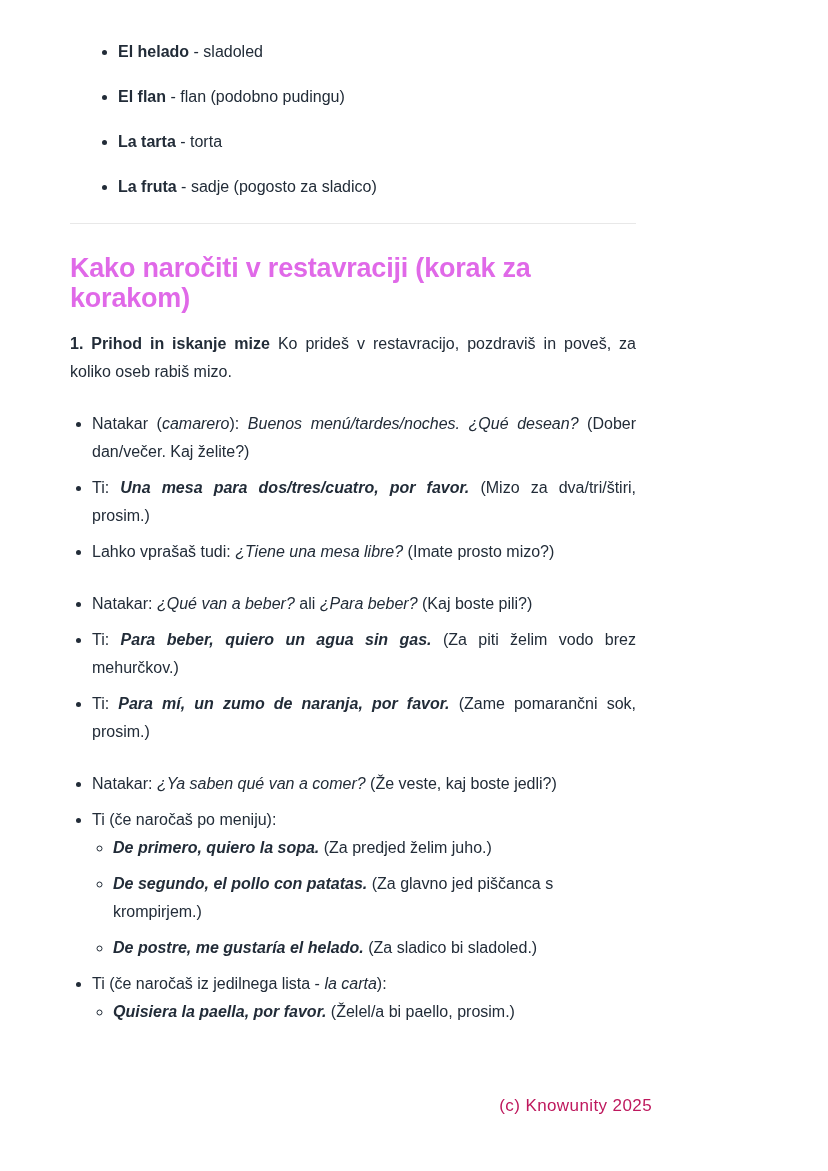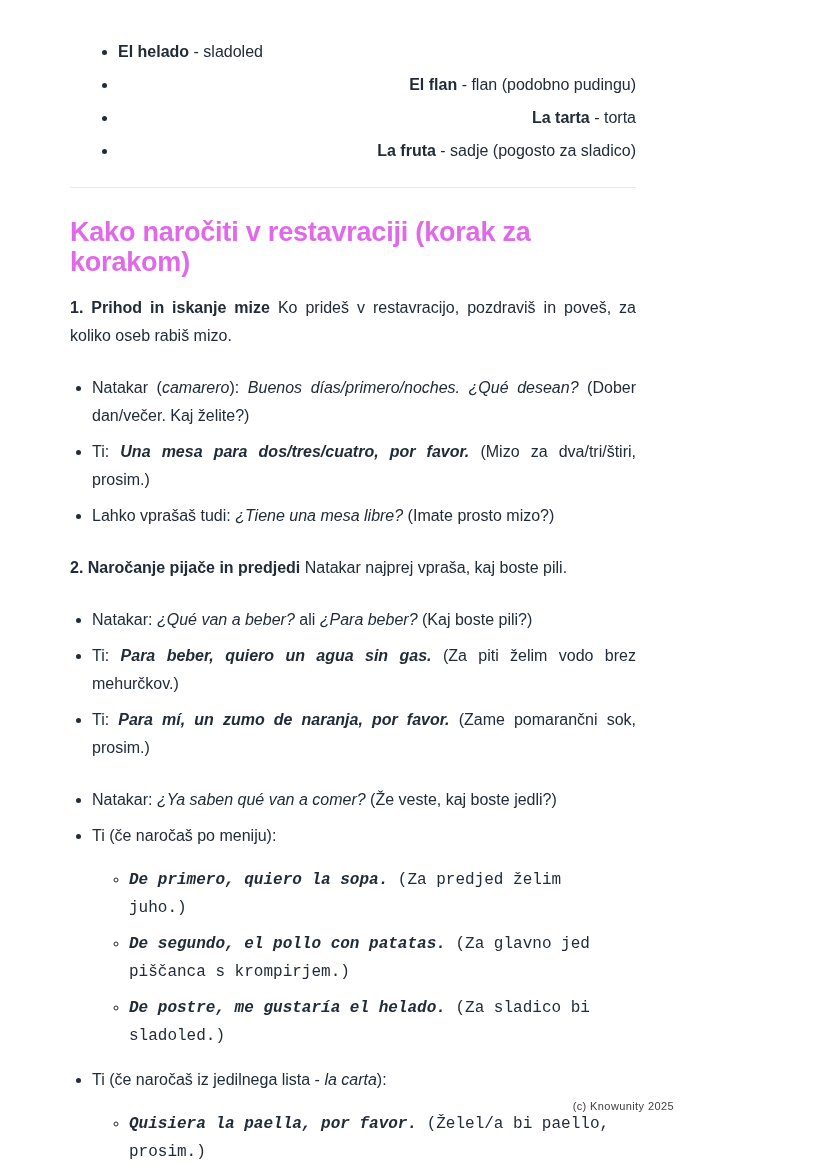--- a/index.html
+++ b/index.html
@@ -32,21 +32,21 @@
     width: 566px;
     padding-top: 38px;
     z-index: 2;
   }
   ul { margin: 0; }
   .top-list {
     list-style: disc;
     padding-left: 48px;
     margin: 0;
   }
-  .top-list li + li { margin-top: 5px; text-align: right; }
+  .top-list li + li { margin-top: 17px; }
   .term { font-weight: 700; }
   .divider {
     border: none;
     border-top: 1px solid #e8e8e8;
     margin: 22px 0 0 0;
   }
   .heading {
     margin: 29px 0 17px 0;
     font-size: 27px;
     line-height: 30px;
@@ -62,35 +62,34 @@
   .phrases {
     list-style: disc;
     padding-left: 22px;
     margin: 0 0 24px 0;
   }
   .phrases > li { text-align: justify; }
   .phrases li + li { margin-top: 8px; }
   .sub {
     list-style: circle;
     padding-left: 21px;
-    margin: 16px;
+    margin: 0;
     text-align: left;
-    font-family: Liberation Mono, monospace;
   }
   .sub li + li { margin-top: 8px; }
   em { font-style: italic; }
   .bi { font-weight: 700; font-style: italic; }
   .footer {
     position: absolute;
     top: 1098px;
-    right: 46px;
-    font-size: 11px;
+    right: 68px;
+    font-size: 17px;
     line-height: 16px;
     letter-spacing: 0.4px;
-    color: #404040;
+    color: #be185d;
     z-index: 3;
   }
 </style>
 </head>
 <body>
 
 <div class="page">
   <div class="side-strip"></div>
 
   <div class="content">
@@ -103,26 +102,25 @@
     </ul>
 
     <hr class="divider">
 
     <h2 class="heading">Kako naročiti v restavraciji (korak za korakom)</h2>
 
 
     <p class="para"><strong class="lbl">1. Prihod in iskanje mize</strong><span> Ko prideš v restavracijo, pozdraviš in poveš, za koliko oseb rabiš mizo.</span></p>
 
     <ul class="phrases">
-      <li><span>Natakar (</span><em>camarero</em><span>): </span><em>Buenos días/primero/noches. ¿Qué desean?</em><span> (Dober dan/večer. Kaj želite?)</span></li>
+      <li><span>Natakar (</span><em>camarero</em><span>): </span><em>Buenos menú/tardes/noches. ¿Qué desean?</em><span> (Dober dan/večer. Kaj želite?)</span></li>
       <li><span>Ti: </span><em class="bi">Una mesa para dos/tres/cuatro, por favor.</em><span> (Mizo za dva/tri/štiri, prosim.)</span></li>
       <li><span>Lahko vprašaš tudi: </span><em>¿Tiene una mesa libre?</em><span> (Imate prosto mizo?)</span></li>
     </ul>
 
-    <p class="para"><strong class="lbl">2. Naročanje pijače in predjedi</strong><span> Natakar najprej vpraša, kaj boste pili.</span></p>
 
     <ul class="phrases">
       <li><span>Natakar: </span><em>¿Qué van a beber?</em><span> ali </span><em>¿Para beber?</em><span> (Kaj boste pili?)</span></li>
       <li><span>Ti: </span><em class="bi">Para beber, quiero un agua sin gas.</em><span> (Za piti želim vodo brez mehurčkov.)</span></li>
       <li><span>Ti: </span><em class="bi">Para mí, un zumo de naranja, por favor.</em><span> (Zame pomarančni sok, prosim.)</span></li>
     </ul>
 
 
     <ul class="phrases">
       <li><span>Natakar: </span><em>¿Ya saben qué van a comer?</em><span> (Že veste, kaj boste jedli?)</span></li>

